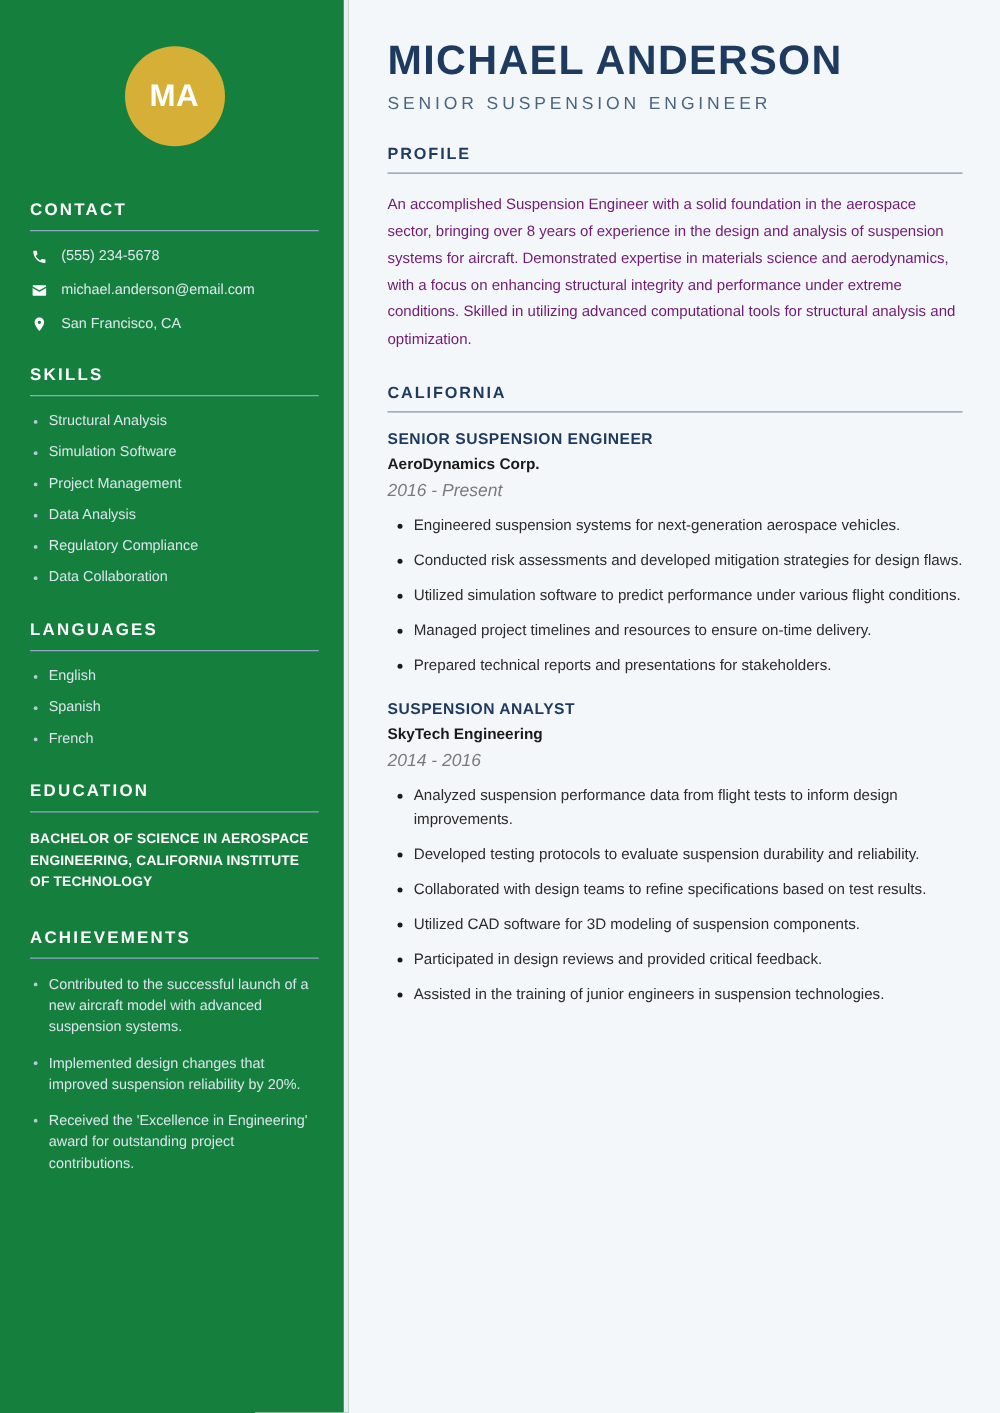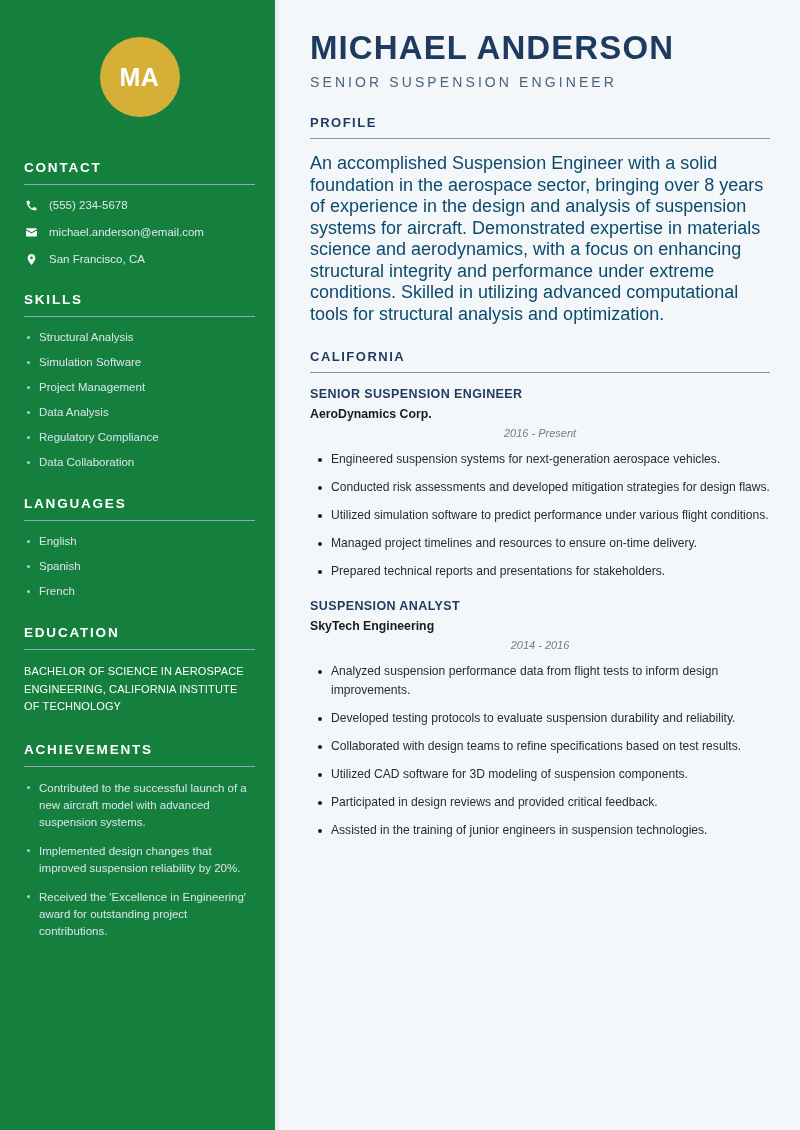--- a/index.html
+++ b/index.html
@@ -126,21 +126,21 @@
   }
 
   ul.side-list.wrapping li {
     line-height: 17px;
     margin-bottom: 12px;
   }
 
   .edu-entry {
     color: #ffffff;
     font-size: 11px;
-    font-weight: normal;
+    font-weight: bold;
     line-height: 17.5px;
     letter-spacing: 0.15px;
     text-transform: uppercase;
   }
 
   
   .main {
     flex: 1;
     height: 1130px;
     background: #f4f7f9;
@@ -172,22 +172,22 @@
     padding-bottom: 8px;
   }
 
   .main-rule {
     height: 1px;
     background: #8096ae;
     margin-bottom: 14px;
   }
 
   .profile-text {
-    color: #0c4a6e;
-    font-size: 18px;
+    color: #701a75;
+    font-size: 12px;
     line-height: 21.5px;
   }
 
   .main-section { margin-bottom: 24px; }
 
   .job { margin-bottom: 18px; }
   .job:last-child { margin-bottom: 0; }
 
   .job-title {
     color: #1e3a5f;
@@ -200,24 +200,23 @@
 
   .job-company {
     color: #1a1a1a;
     font-size: 12.3px;
     font-weight: bold;
     margin-bottom: 6px;
   }
 
   .job-dates {
     color: #7a7a7a;
-    font-size: 11px;
+    font-size: 14px;
     font-style: italic;
     margin-bottom: 11px;
-    text-align: center;
   }
 
   ul.job-bullets { list-style: none; }
 
   ul.job-bullets li {
     position: relative;
     color: #2b2b2b;
     font-size: 12.1px;
     line-height: 19px;
     padding-left: 21px;

